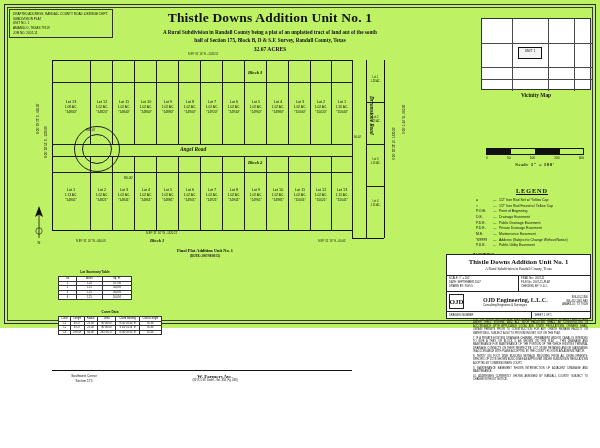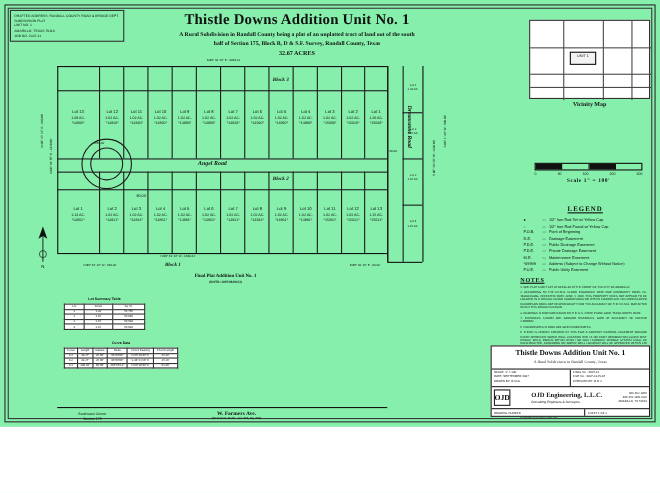--- a/index.html
+++ b/index.html
@@ -10,22 +10,22 @@
   body {
     width: 600px;
     height: 448px;
     font-family: "Liberation Sans", sans-serif;
     color: #111;
     overflow: hidden;
   }
   #sheet {
     position: relative;
     width: 600px;
-    height: 388px;
-    background: #86efac;
+    height: 328px;
+    background: #bef264;
     box-sizing: border-box;
   }
   .frame {
     position: absolute;
     left: 4px; top: 4px; right: 4px; bottom: 4px;
     border: 1.2px solid #2b2b2b;
     box-sizing: border-box;
   }
   .frame-inner {
     position: absolute;

